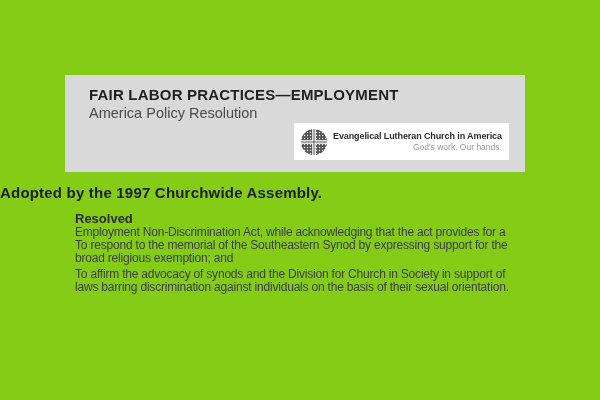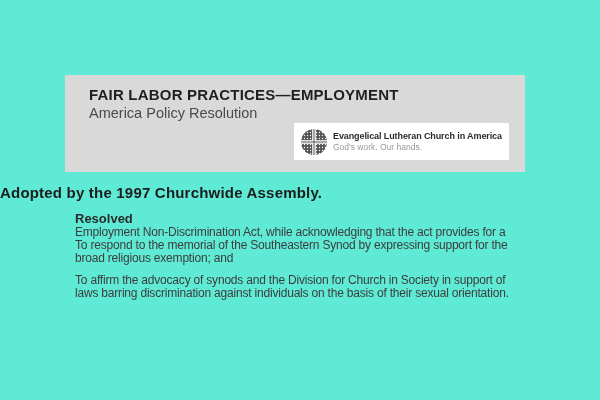--- a/index.html
+++ b/index.html
@@ -1,21 +1,21 @@
 <!DOCTYPE html>
 <html><head>
 <meta charset="utf-8">
 <style>
   * { margin: 0; padding: 0; box-sizing: border-box; }
   html, body { background: #ffffff; }
   .page {
     position: relative;
     width: 600px;
     height: 400px;
-    background: #5eead4;
+    background: #84cc16;
     overflow: hidden;
     font-family: "Liberation Sans", sans-serif;
     padding-left: 42px;
   }
 
   
   .header {
     position: absolute;
     left: 65px;
     top: 75px;
@@ -63,20 +63,21 @@
     letter-spacing: -0.1px;
     color: #2b2b2b;
     line-height: 11px;
     white-space: nowrap;
   }
   .logo-tagline {
     font-size: 8.5px;
     color: #999999;
     line-height: 10px;
     white-space: nowrap;
+    text-align: right;
   }
 
   
   .adopted-heading {
     position: absolute;
     left: 0;
     top: 184px;
     width: 600px;
     font-size: 15px;
     font-weight: bold;
@@ -91,21 +92,21 @@
     top: 211px;
     width: 460px;
   }
   .lead-in {
     font-size: 13px;
     font-weight: bold;
     color: #2b2b2b;
     line-height: 15px;
   }
   .para { margin-top: 0; }
-  .para + .para { margin-top: 9px; }
+  .para + .para { margin-top: 3px; }
   .para .line {
     font-size: 12px;
     letter-spacing: -0.2px;
     color: #3d3d3d;
     line-height: 13px;
     white-space: nowrap;
   }
 </style>
 </head>
 <body>

